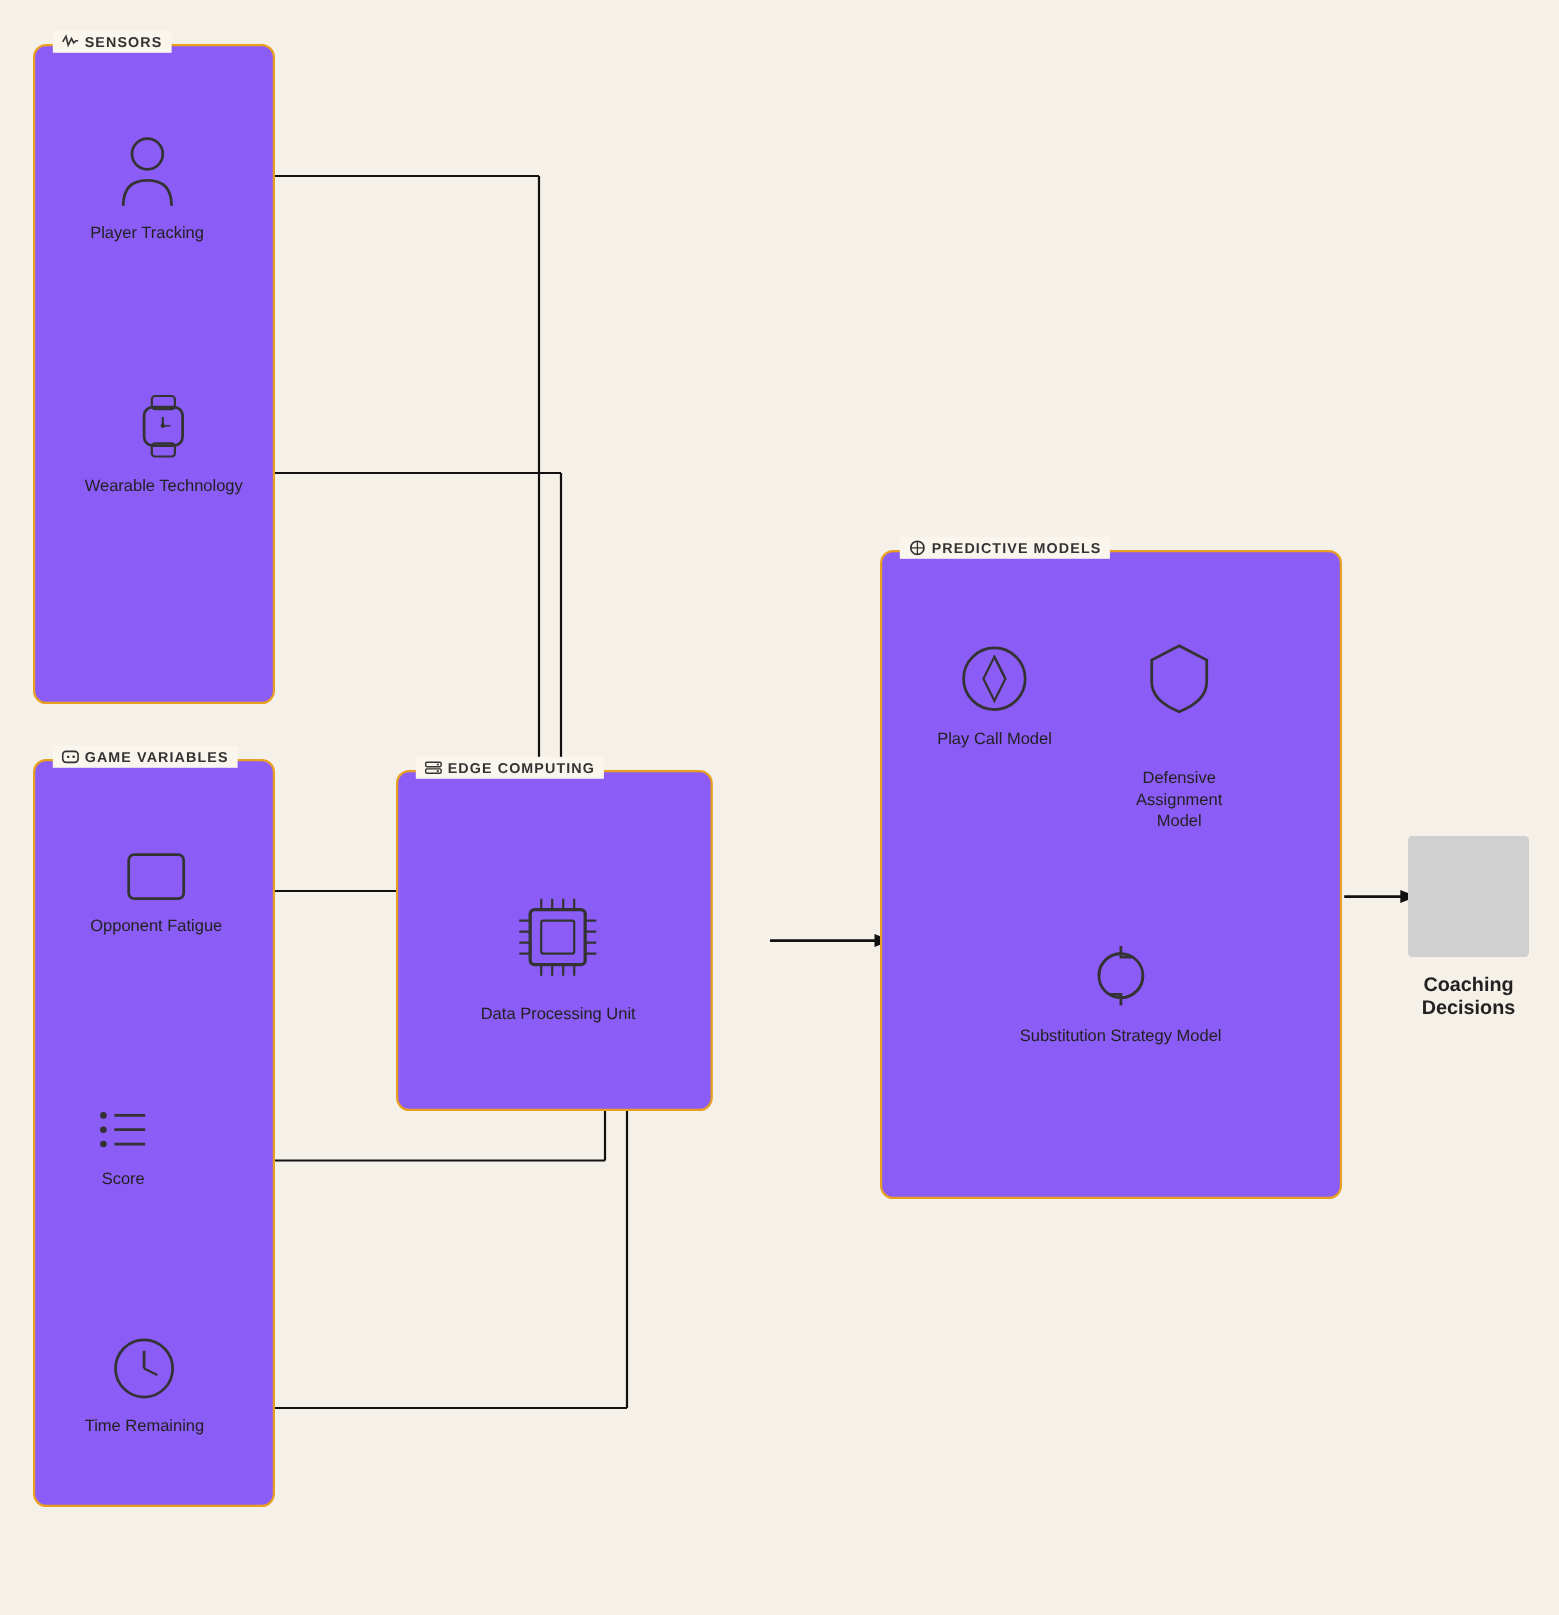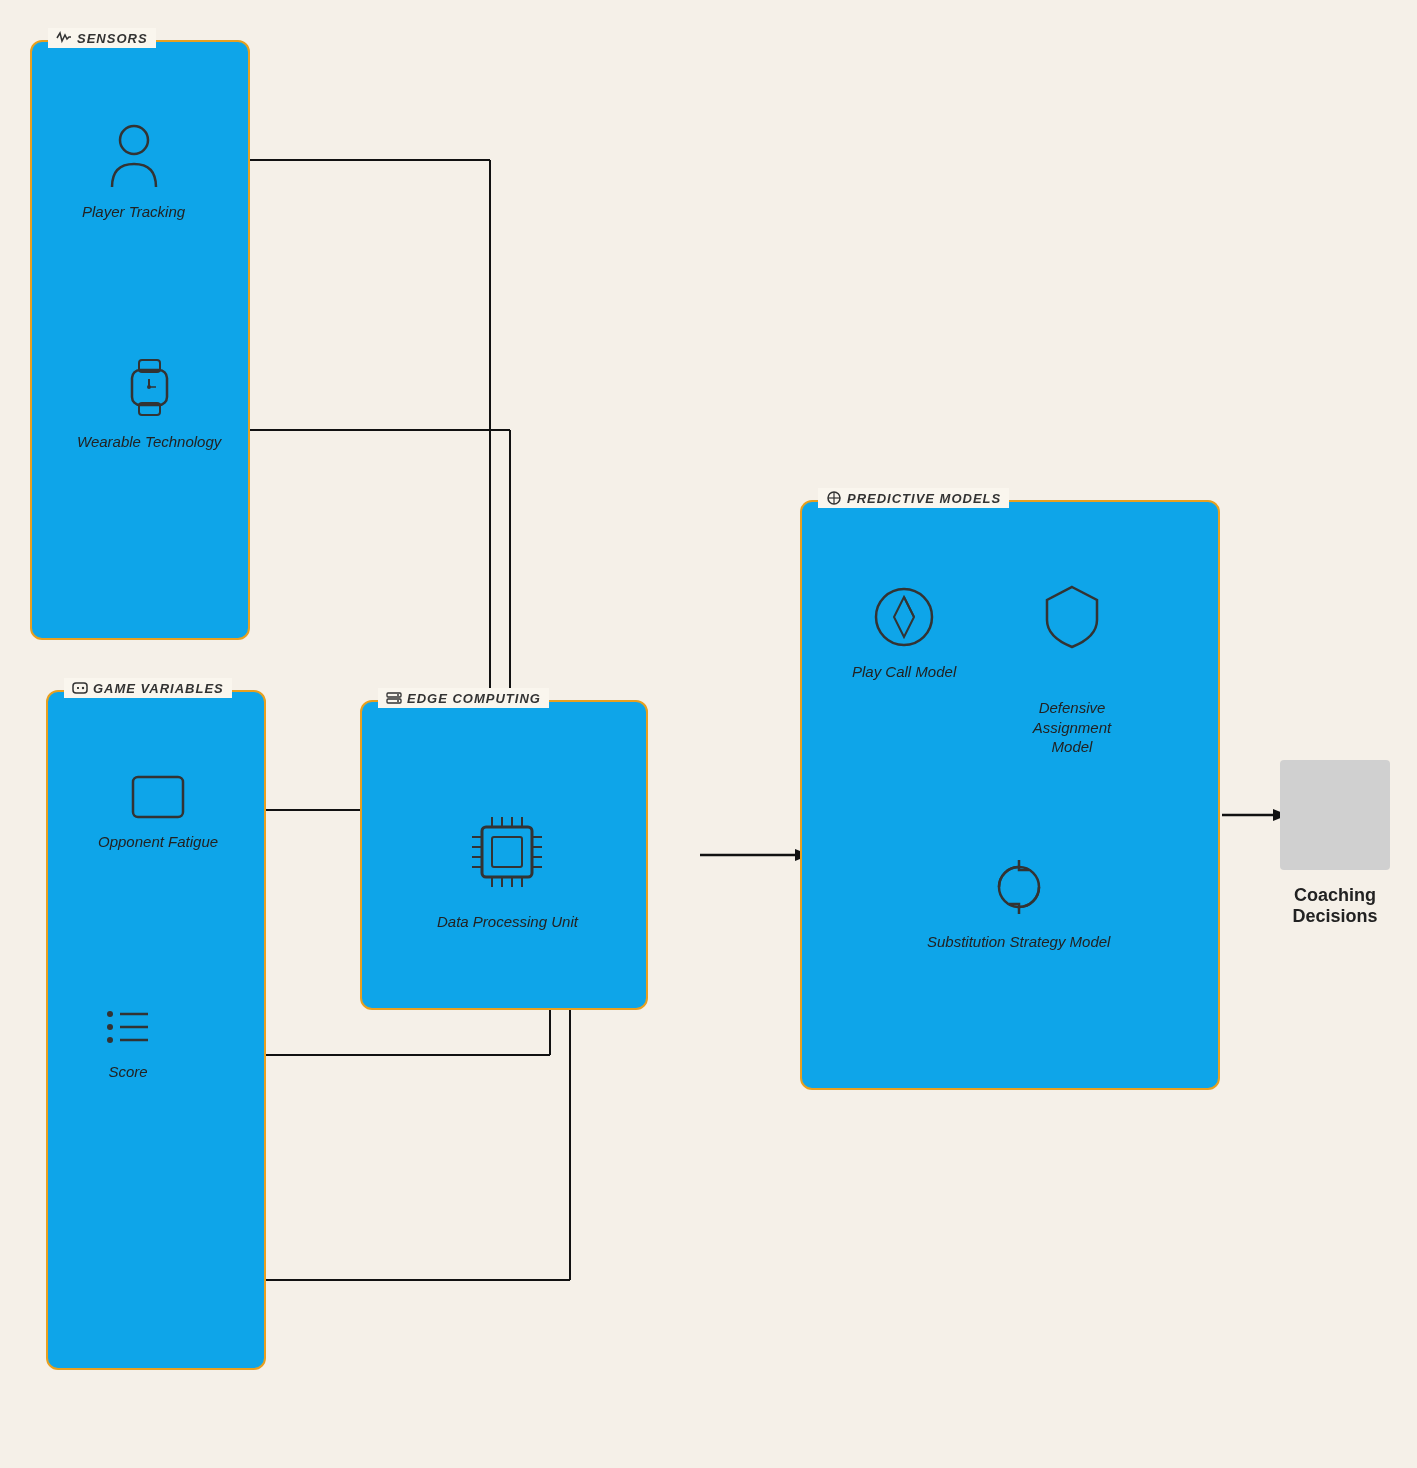--- a/index.html
+++ b/index.html
@@ -14,22 +14,21 @@
     .diagram-container {
       position: relative;
       width: 1417px;
       height: 1468px;
     }
     
     .box {
       position: absolute;
       border: 2px solid #e8a020;
       border-radius: 12px;
-      background: #0ea5e9;
-      font-style: italic;
+      background: #8b5cf6;
     }
     .box-label {
       position: absolute;
       top: -14px;
       left: 16px;
       background: #faf6ee;
       padding: 2px 8px;
       font-size: 13px;
       font-weight: bold;
       letter-spacing: 1px;
@@ -40,21 +39,21 @@
     }
     
     .sensors-box {
       left: 30px;
       top: 40px;
       width: 220px;
       height: 600px;
     }
     
     .game-vars-box {
-      left: 46px;
+      left: 30px;
       top: 690px;
       width: 220px;
       height: 680px;
     }
     
     .edge-box {
       left: 360px;
       top: 700px;
       width: 288px;
       height: 310px;
@@ -214,20 +213,28 @@
         <circle cx="12" cy="12" r="3" fill="#333"></circle>
         <line x1="22" y1="12" x2="50" y2="12" stroke="#333" stroke-width="2.5"></line>
         <circle cx="12" cy="25" r="3" fill="#333"></circle>
         <line x1="22" y1="25" x2="50" y2="25" stroke="#333" stroke-width="2.5"></line>
         <circle cx="12" cy="38" r="3" fill="#333"></circle>
         <line x1="22" y1="38" x2="50" y2="38" stroke="#333" stroke-width="2.5"></line>
       </svg>
       <span class="node-label">Score</span>
     </div>
 
+    <div class="node-item" style="left:45px; top:520px;">
+      <svg class="icon" width="65" height="65" viewBox="0 0 65 65">
+        <circle cx="32" cy="32" r="26" fill="none" stroke="#333" stroke-width="2.5"></circle>
+        <line x1="32" y1="32" x2="32" y2="16" stroke="#333" stroke-width="2.5"></line>
+        <line x1="32" y1="32" x2="44" y2="38" stroke="#333" stroke-width="2"></line>
+      </svg>
+      <span class="node-label">Time Remaining</span>
+    </div>
   </div>
 
   <div class="box edge-box">
     <div class="box-label">
       <svg width="16" height="16" viewBox="0 0 16 16">
         <rect x="1" y="3" width="14" height="4" rx="1" fill="none" stroke="#333" stroke-width="1.3"></rect>
         <rect x="1" y="9" width="14" height="4" rx="1" fill="none" stroke="#333" stroke-width="1.3"></rect>
         <circle cx="12" cy="5" r="1" fill="#333"></circle>
         <circle cx="12" cy="11" r="1" fill="#333"></circle>
       </svg>

